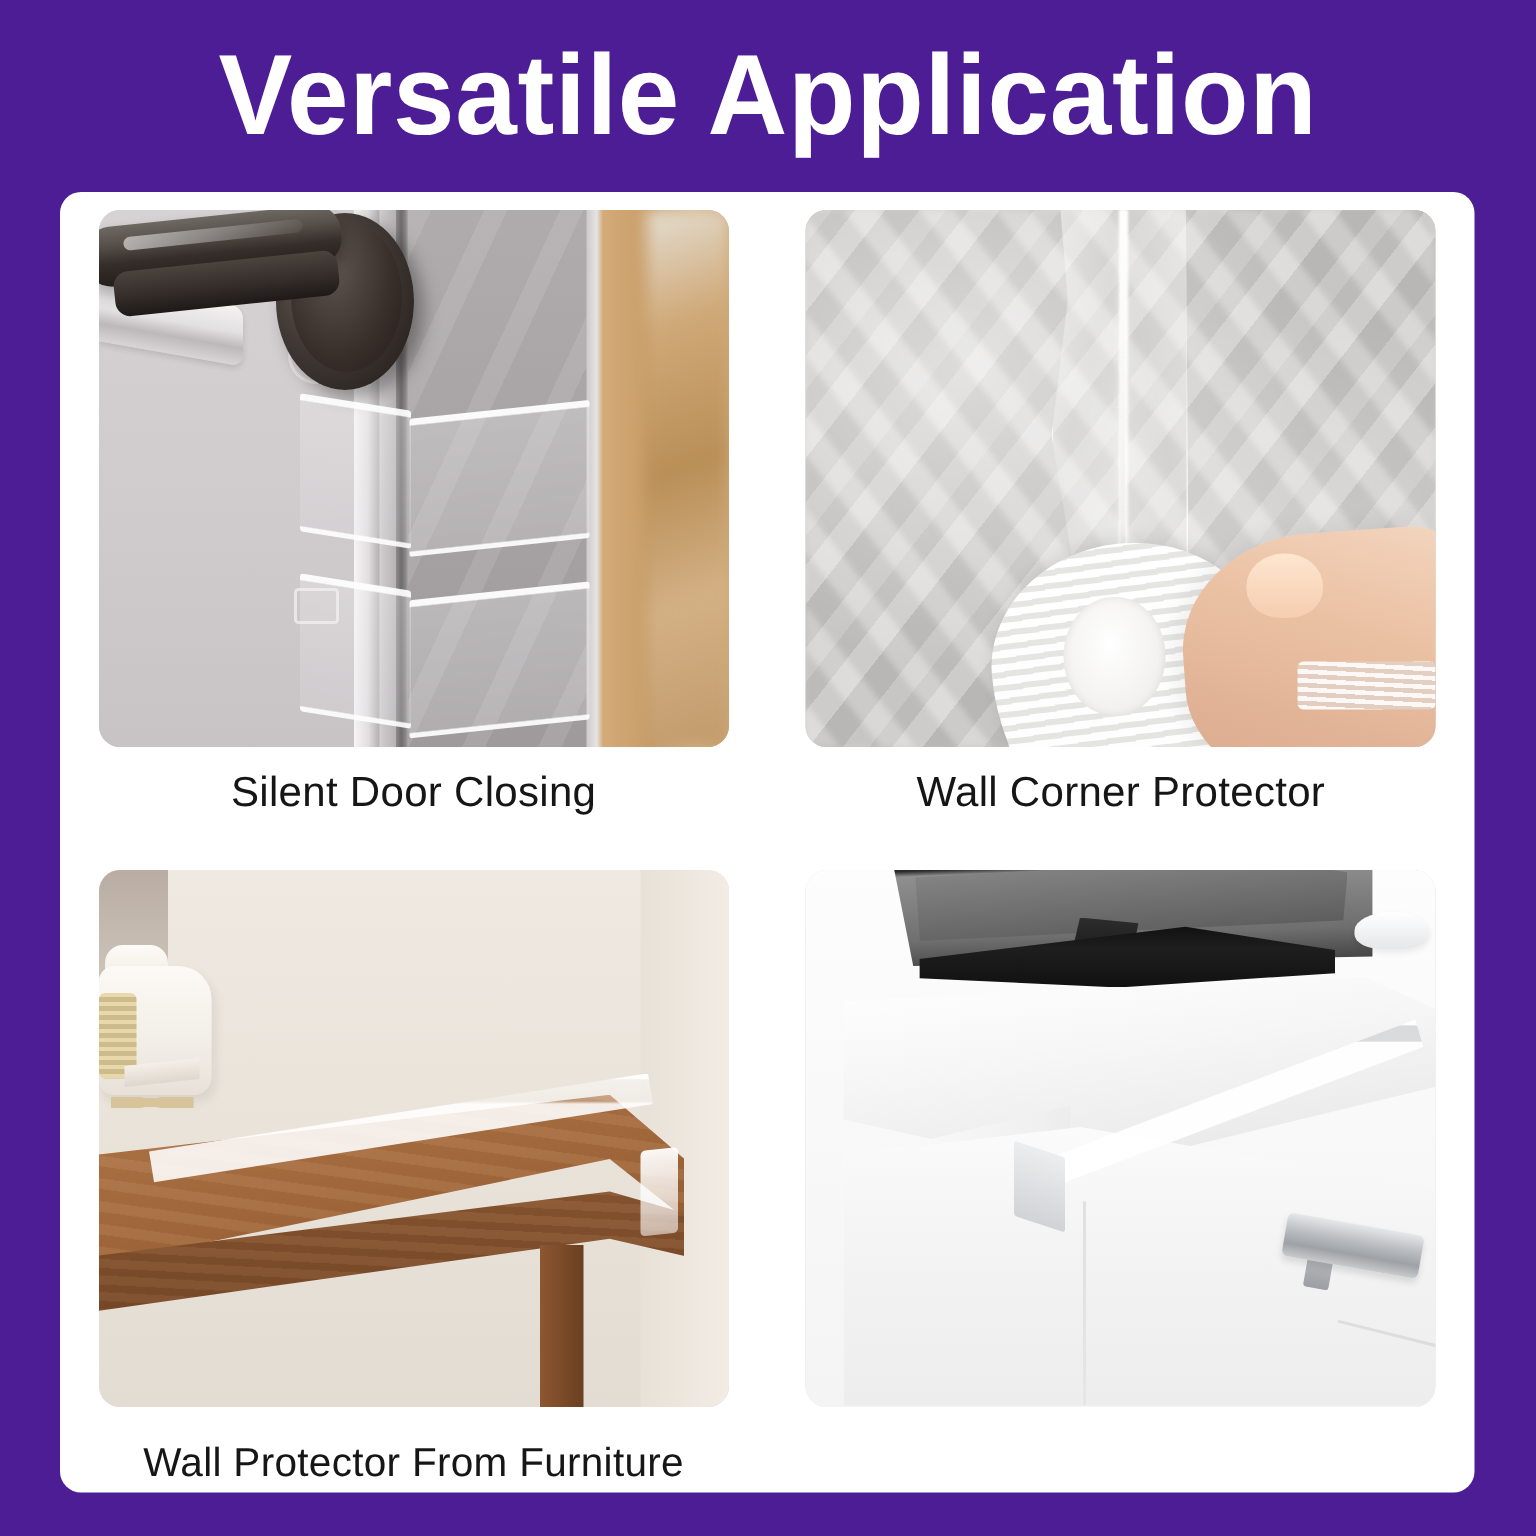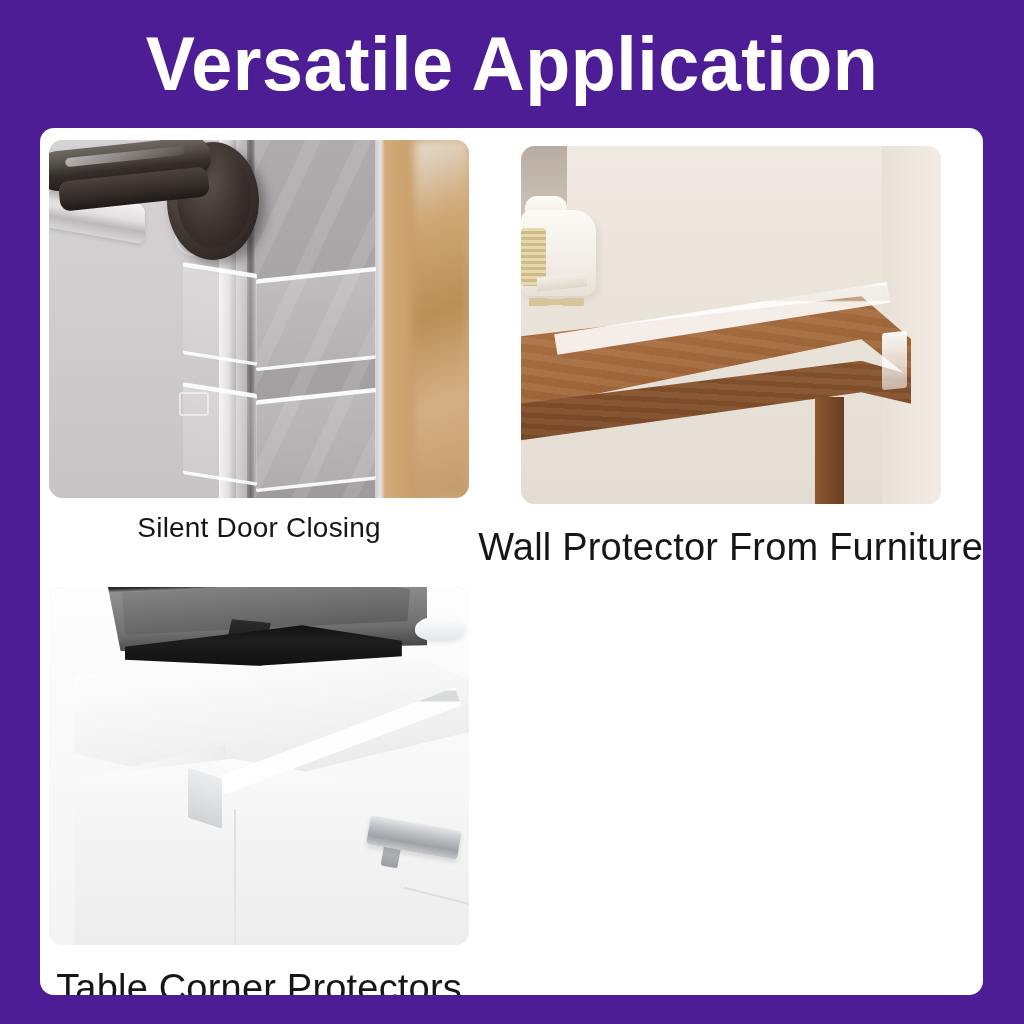--- a/index.html
+++ b/index.html
@@ -72,21 +72,21 @@
   }
   .cell.row2 .photo { margin-top: 18px; }
   .caption {
     margin-top: 14px;
     font-size: 28px;
     color: #161616;
     font-family: "Liberation Sans", sans-serif;
     letter-spacing: 0.2px;
     white-space: nowrap;
   }
-  .cell.row2 .caption { margin-top: 22px; font-size: 38px; }
+  .cell.row2 .caption { margin-top: 22px; font-size: 27px; }
 
   
   .p1-bg {
     position: absolute; inset: 0;
     background:
       linear-gradient(90deg,
         #d9d4d6 0%, #d6d1d4 34%, #cfc9cd 37%,
         #e9e6e8 40%, #f2f0f1 43%,
         #cdc9cb 45%, #b9b5b7 47%,
         #9e9a9c 48.5%,
@@ -448,20 +448,36 @@
           <div class="p1-leverhi"></div>
           <div class="prot a left"></div>
           <div class="prot a right"></div>
           <div class="prot b left"></div>
           <div class="prot b right"></div>
 
         </div>
         <div class="caption">Silent Door Closing</div>
       </div>
 
+      <div class="cell row1">
+        <div class="photo">
+          <div class="p2-bg"></div>
+          <div class="p2-bg-soft"></div>
+          <div class="p2-tapeL"></div>
+          <div class="p2-tapeR"></div>
+          <div class="p2-corner"></div>
+          <div class="p2-tape-seam"></div>
+          <div class="p2-roll"></div>
+          <div class="p2-roll-core"></div>
+          <div class="p2-hand"></div>
+          <div class="p2-nail"></div>
+          <div class="p2-tape-tail"></div>
+        </div>
+        <div class="caption">Wall Corner Protector</div>
+      </div>
 
       <div class="cell row2">
         <div class="photo">
           <div class="p3-bg"></div>
           <div class="p3-wall-r"></div>
           <div class="p3-wall-dark"></div>
           <div class="p3-speaker-top"></div>
           <div class="p3-speaker"></div>
           <div class="p3-speaker-grill"></div>
           <div class="p3-speaker-legs"></div>
@@ -487,18 +503,17 @@
           <div class="p4-top"></div>
           <div class="p4-side"></div>
           <div class="p4-front"></div>
           <div class="p4-seam"></div>
           <div class="p4-seam2"></div>
           <div class="p4-strip"></div>
           <div class="p4-strip-end"></div>
           <div class="p4-handle-post"></div>
           <div class="p4-handle"></div>
         </div>
-        <div class="caption">Table Corner Protectors</div>
       </div>
 
     </div>
   </div>
 </div>
 
 </body></html>

